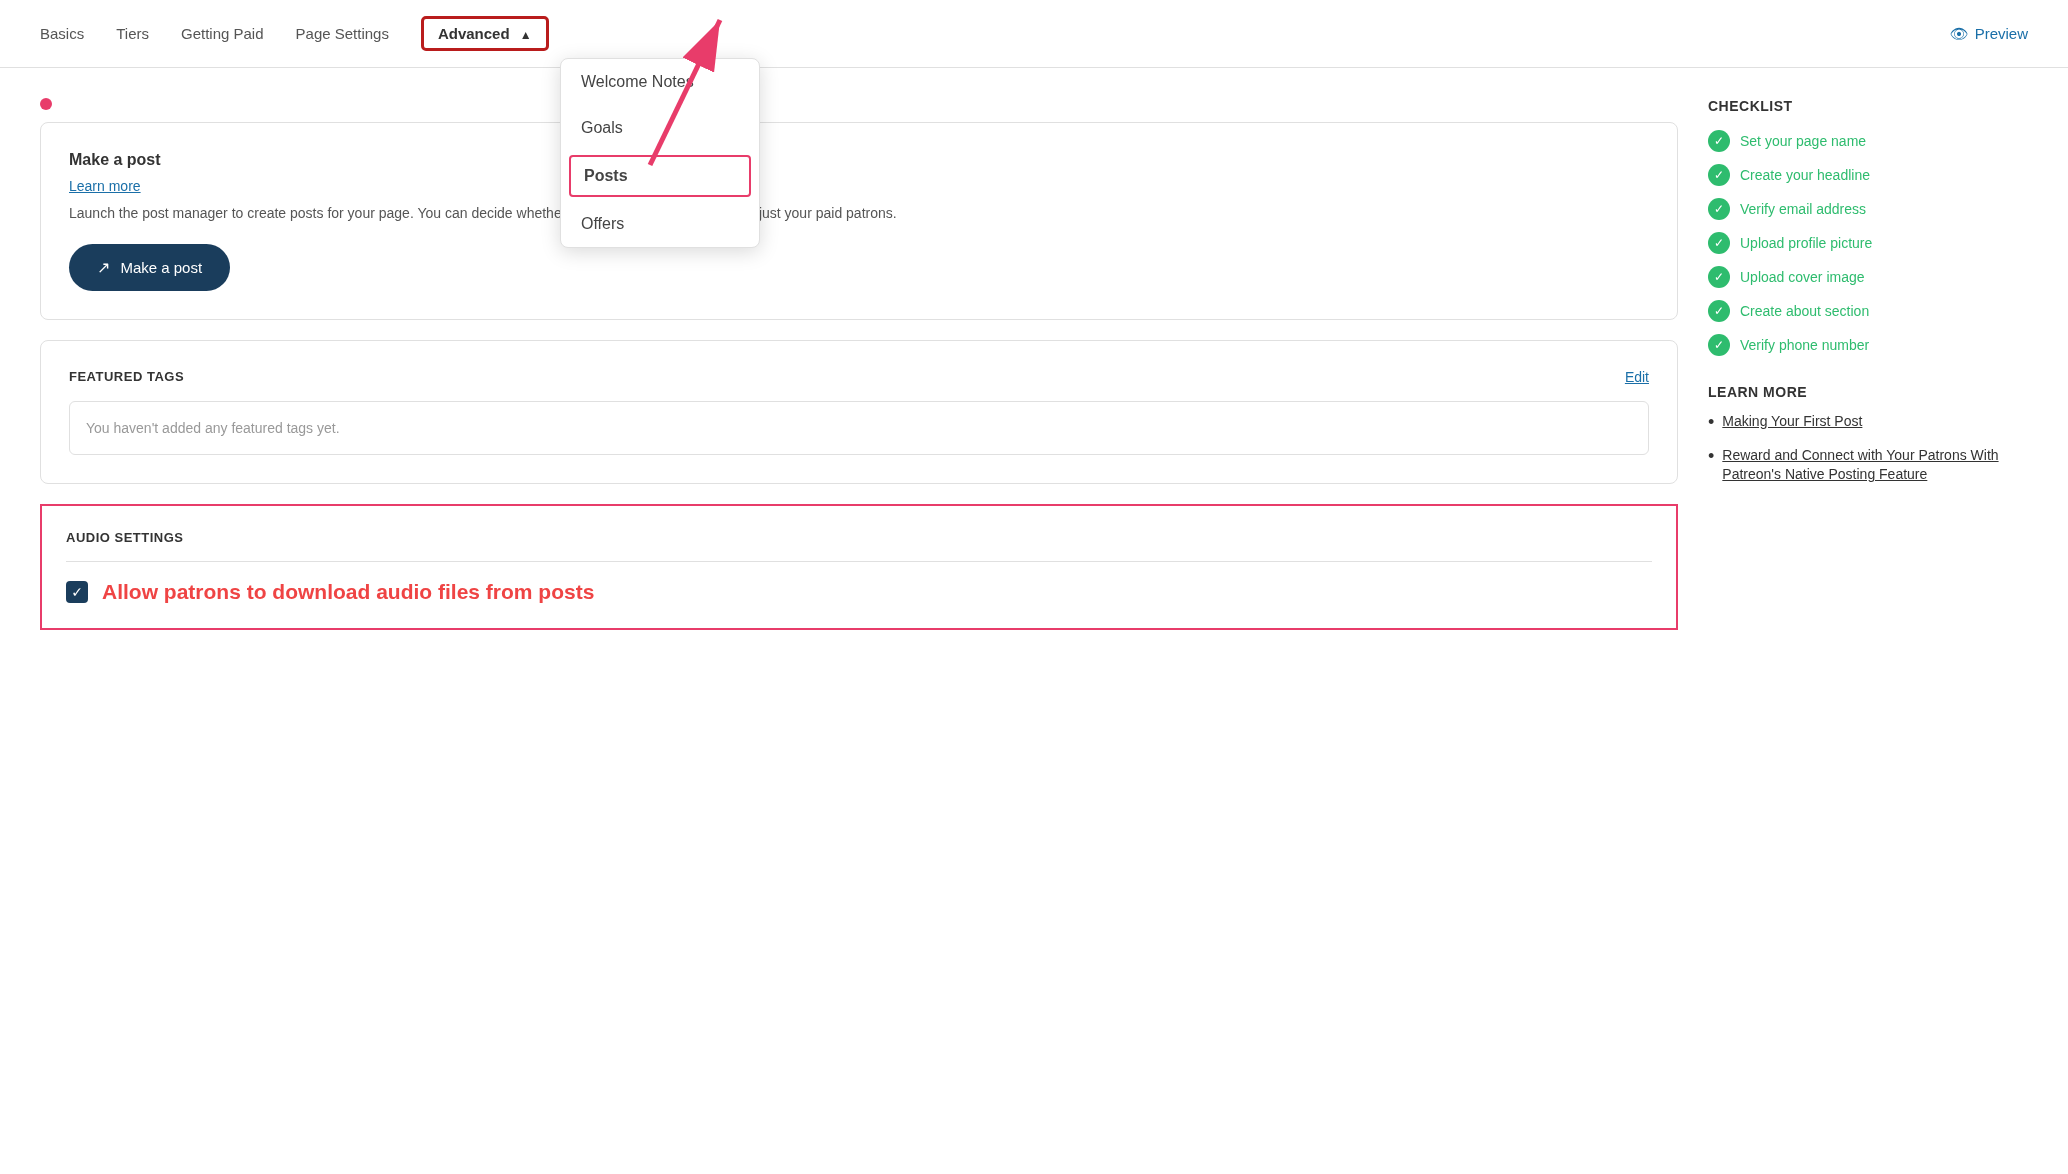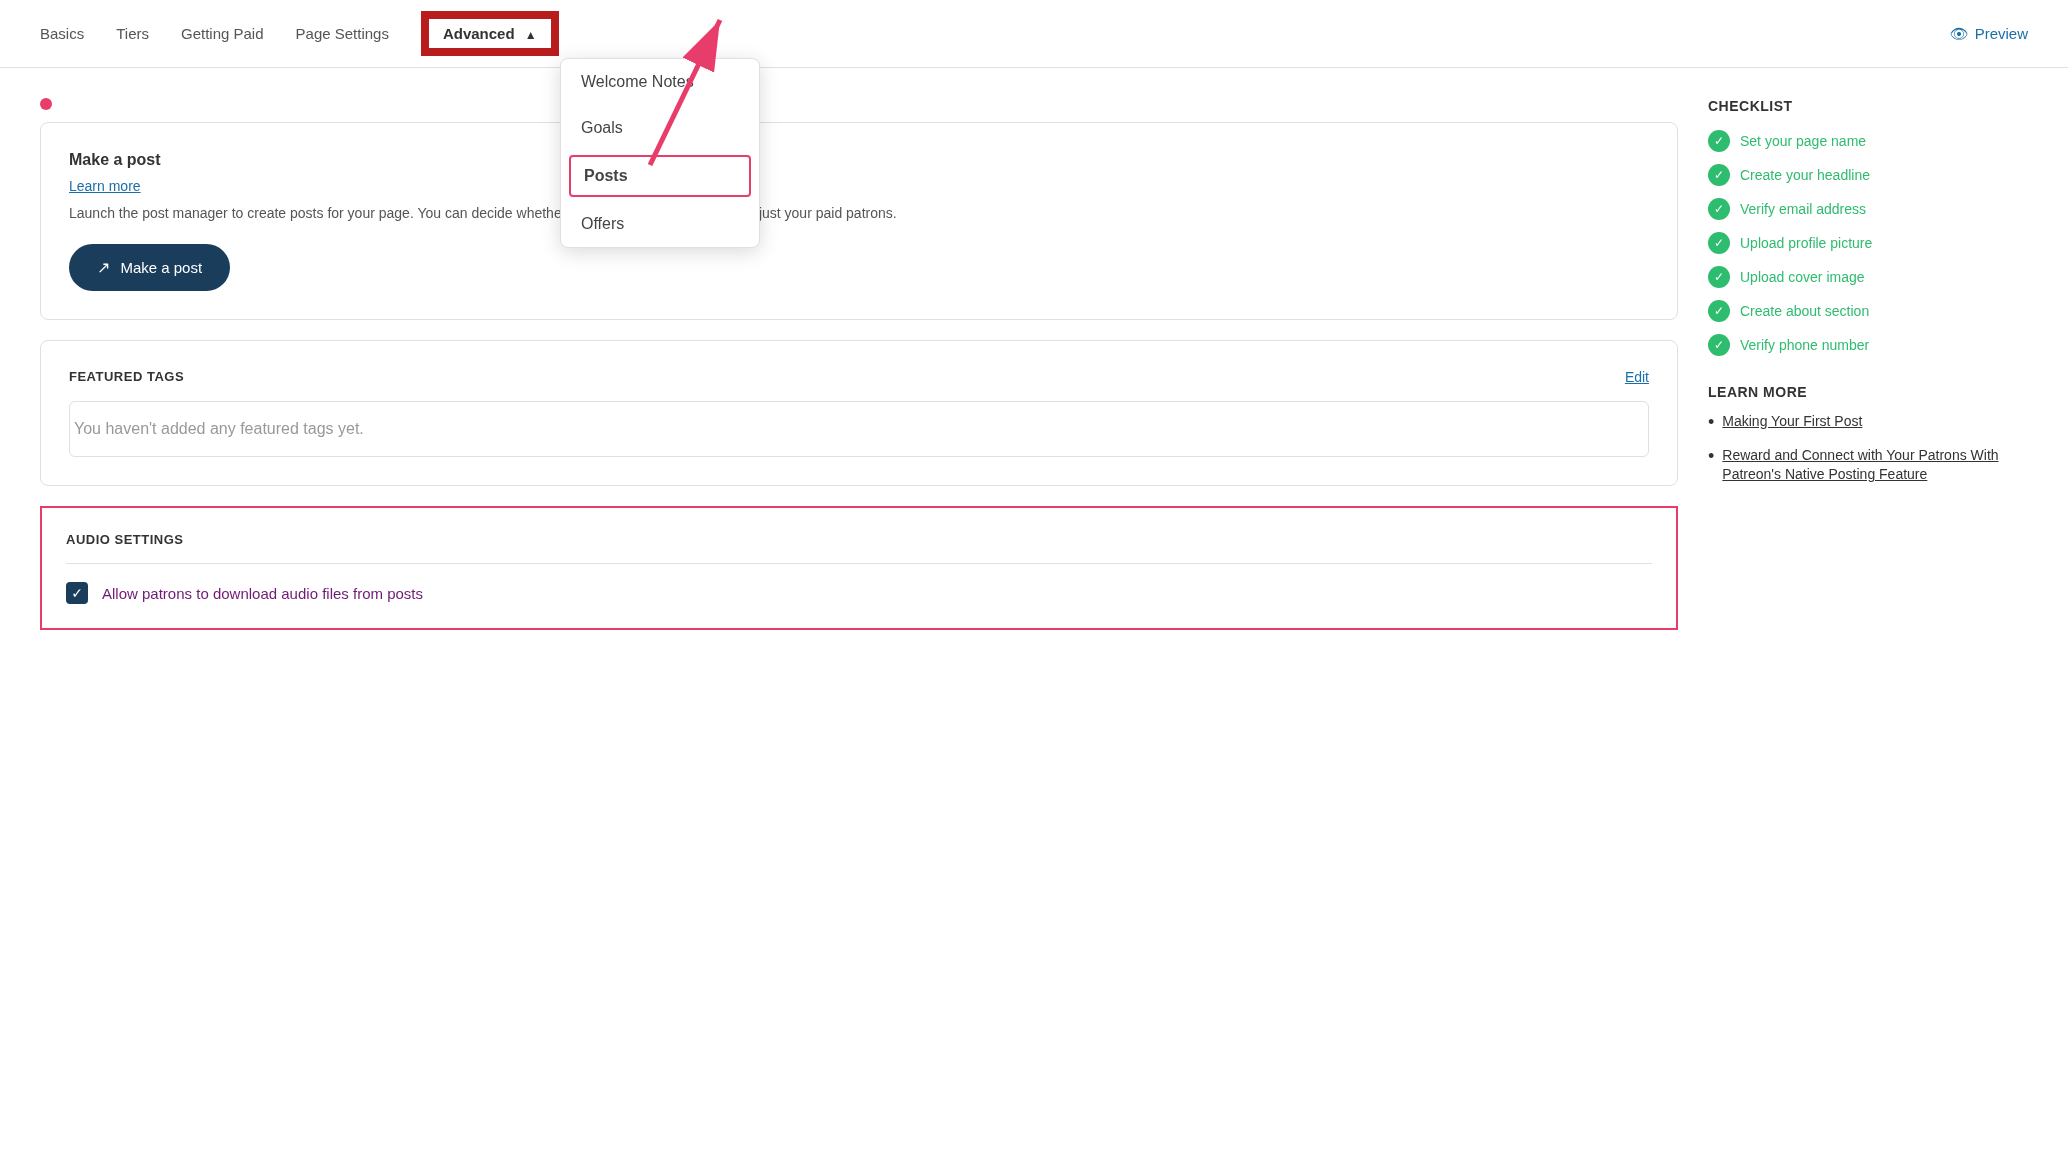--- a/index.html
+++ b/index.html
@@ -9,21 +9,21 @@
     .nav-bar {
       display: flex; align-items: center; border-bottom: 1px solid #e0e0e0;
       padding: 0 40px; height: 68px; position: relative;
     }
     .nav-tabs { display: flex; gap: 32px; align-items: center; }
     .nav-tab {
       font-size: 15px; color: #555; cursor: pointer; padding: 4px 0;
       background: none; border: none; font-family: inherit;
     }
     .nav-tab.active {
-      border: 8px solid #b91c1c; border-radius: 0; padding: 6px 14px;
+      border: 3px solid #b91c1c; border-radius: 5px; padding: 6px 14px;
       font-weight: 600; color: #333; position: relative;
     }
     .nav-tab.active .chevron { margin-left: 6px; font-size: 12px; }
     .nav-preview {
       margin-left: auto; color: #1a6fa8; font-size: 15px; cursor: pointer;
       display: flex; align-items: center; gap: 6px; background: none; border: none;
       font-family: inherit;
     }
 
     
@@ -76,37 +76,37 @@
     .make-post-btn .icon { font-size: 16px; }
 
     
     .featured-tags-header {
       display: flex; justify-content: space-between; align-items: flex-start;
       margin-bottom: 16px;
     }
     .featured-tags-title { font-weight: 700; font-size: 13px; letter-spacing: 0.5px; }
     .edit-link { color: #1a6fa8; font-size: 14px; text-decoration: underline; cursor: pointer; }
     .tags-empty {
-      border: 1px solid #e0e0e0; border-radius: 6px; padding: 18px 4px;
-      font-size: 16px; color: #999;
+      border: 1px solid #e0e0e0; border-radius: 6px; padding: 18px 16px;
+      font-size: 14px; color: #999;
     }
 
     
     .audio-card {
       border: 2.5px solid #e83c6a; border-radius: 0; padding: 24px; margin-bottom: 20px;
     }
     .audio-title { font-weight: 700; font-size: 13px; letter-spacing: 0.5px; margin-bottom: 16px; }
     .audio-divider { border: none; border-top: 1px solid #e0e0e0; margin-bottom: 18px; }
     .checkbox-row { display: flex; align-items: center; gap: 14px; }
     .checkbox-box {
       width: 22px; height: 22px; background: #1a3d5c; border-radius: 4px;
       display: flex; align-items: center; justify-content: center; flex-shrink: 0;
     }
     .checkbox-check { color: #fff; font-size: 14px; }
-    .checkbox-label { font-size: 15px; color: #701a75; }
+    .checkbox-label { font-size: 21px; color: #ef4444; font-weight: bold; }
 
     
     .right-sidebar { width: 320px; flex-shrink: 0; }
     .checklist-title { font-weight: 700; font-size: 14px; letter-spacing: 0.5px; margin-bottom: 16px; }
     .checklist-item {
       display: flex; align-items: center; gap: 10px; margin-bottom: 12px;
     }
     .check-circle {
       width: 22px; height: 22px; background: #2ebc6e; border-radius: 50%;
       display: flex; align-items: center; justify-content: center; flex-shrink: 0;

